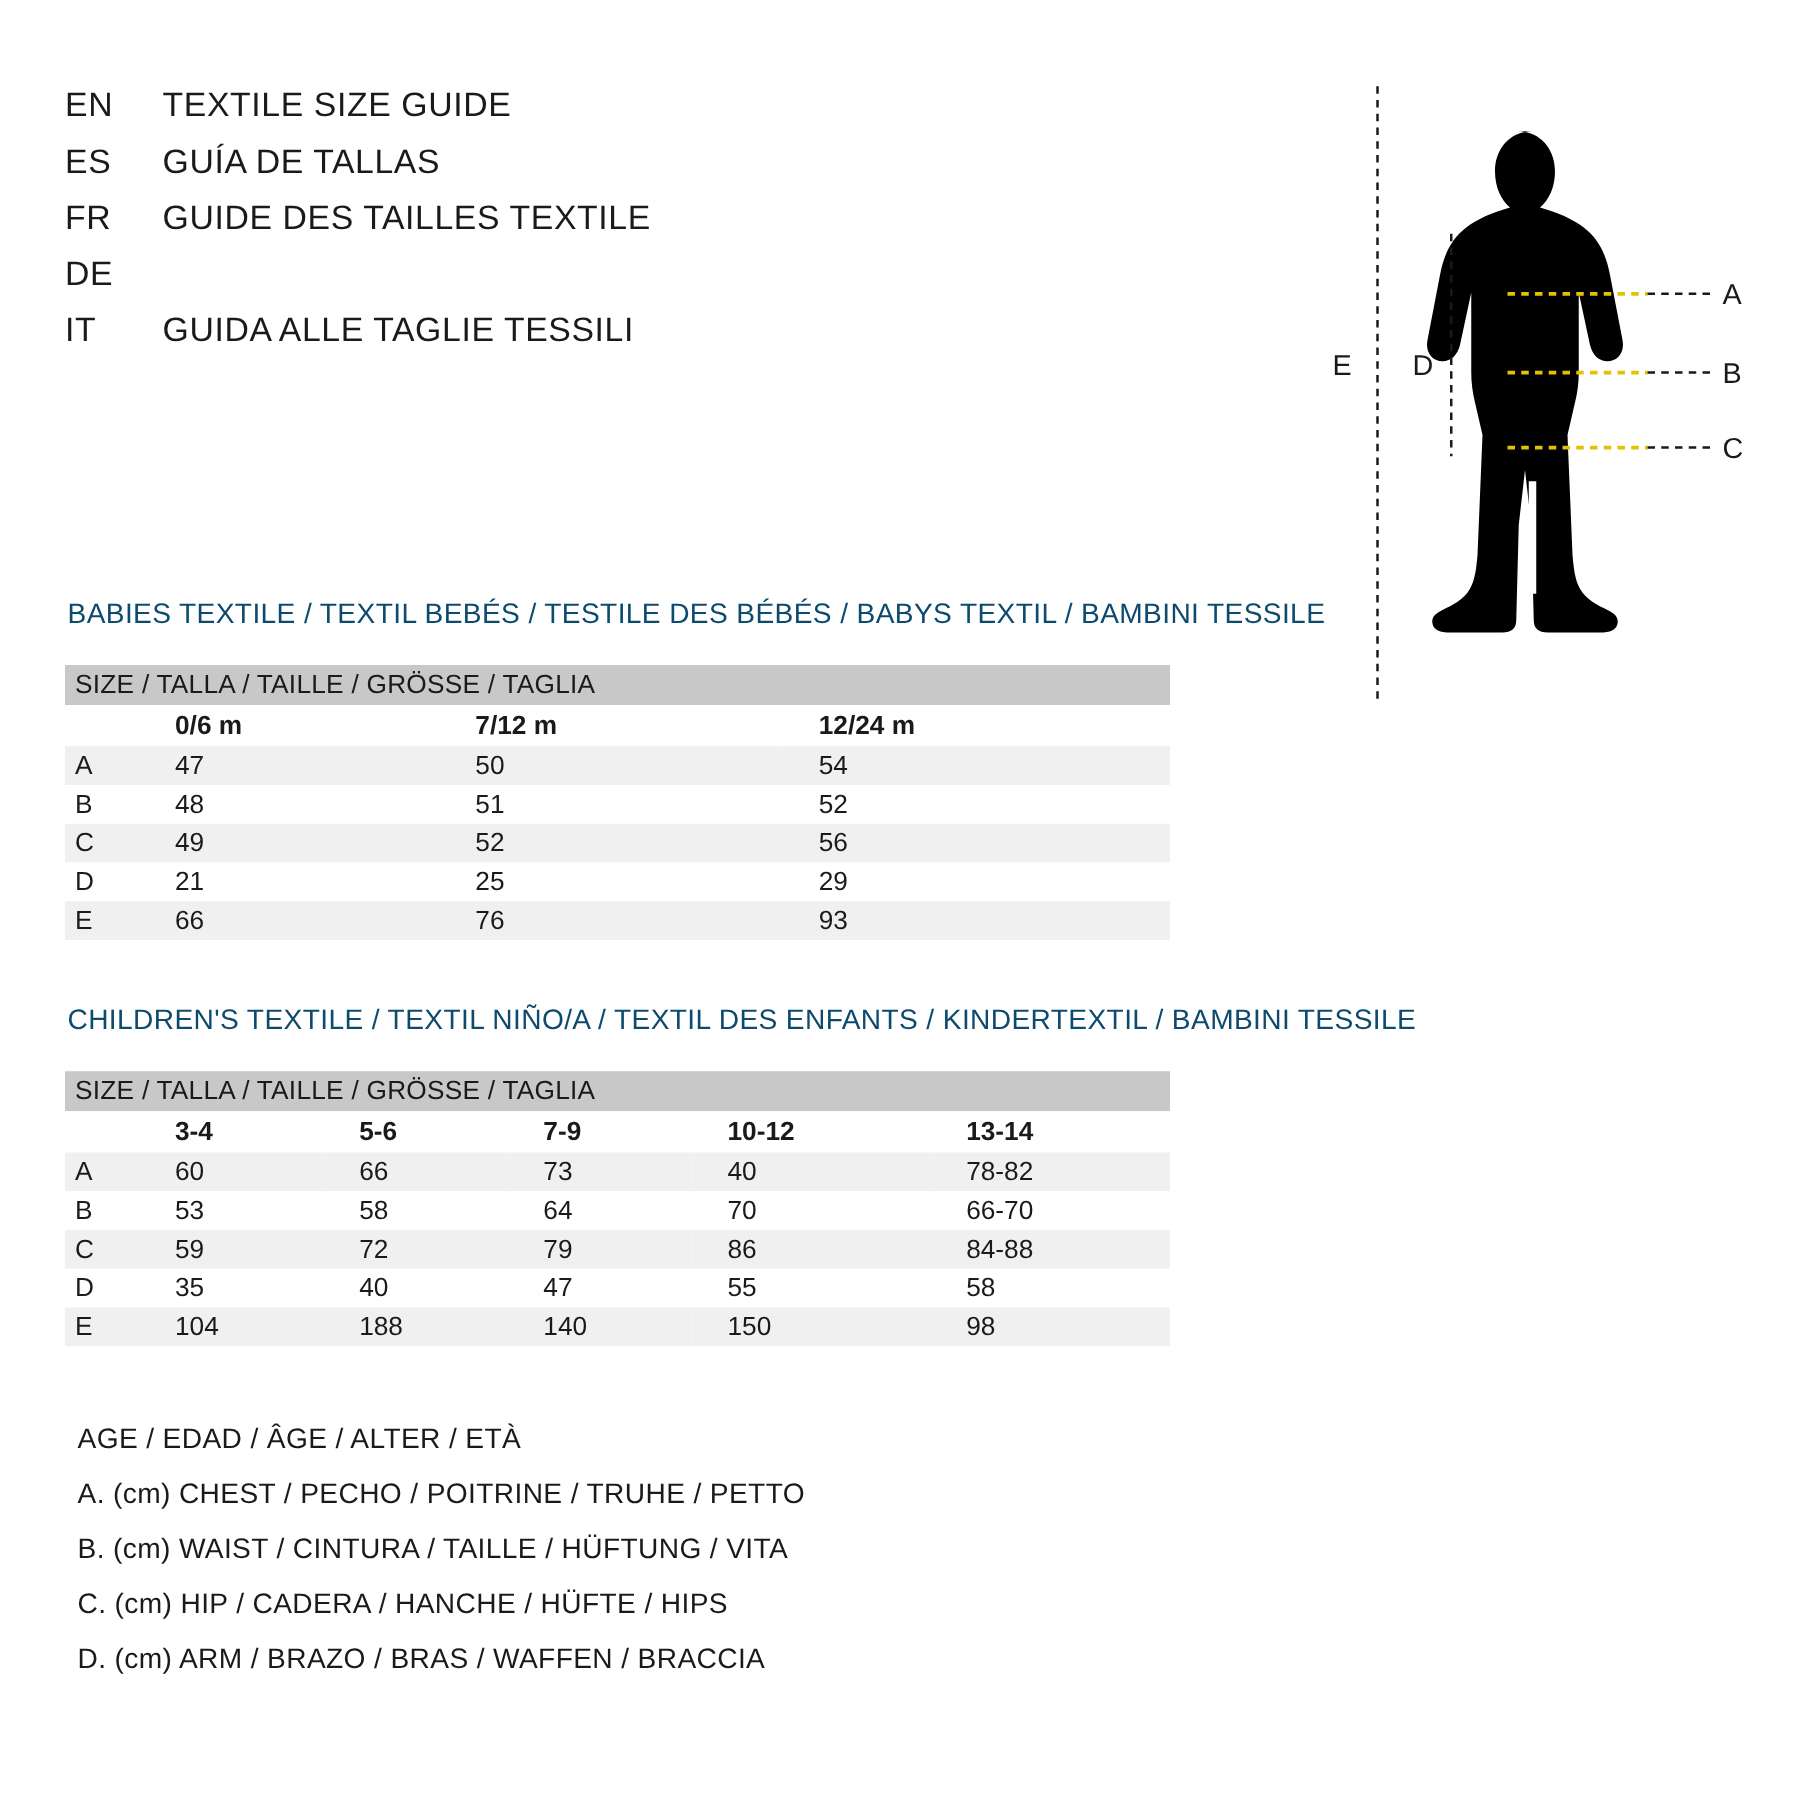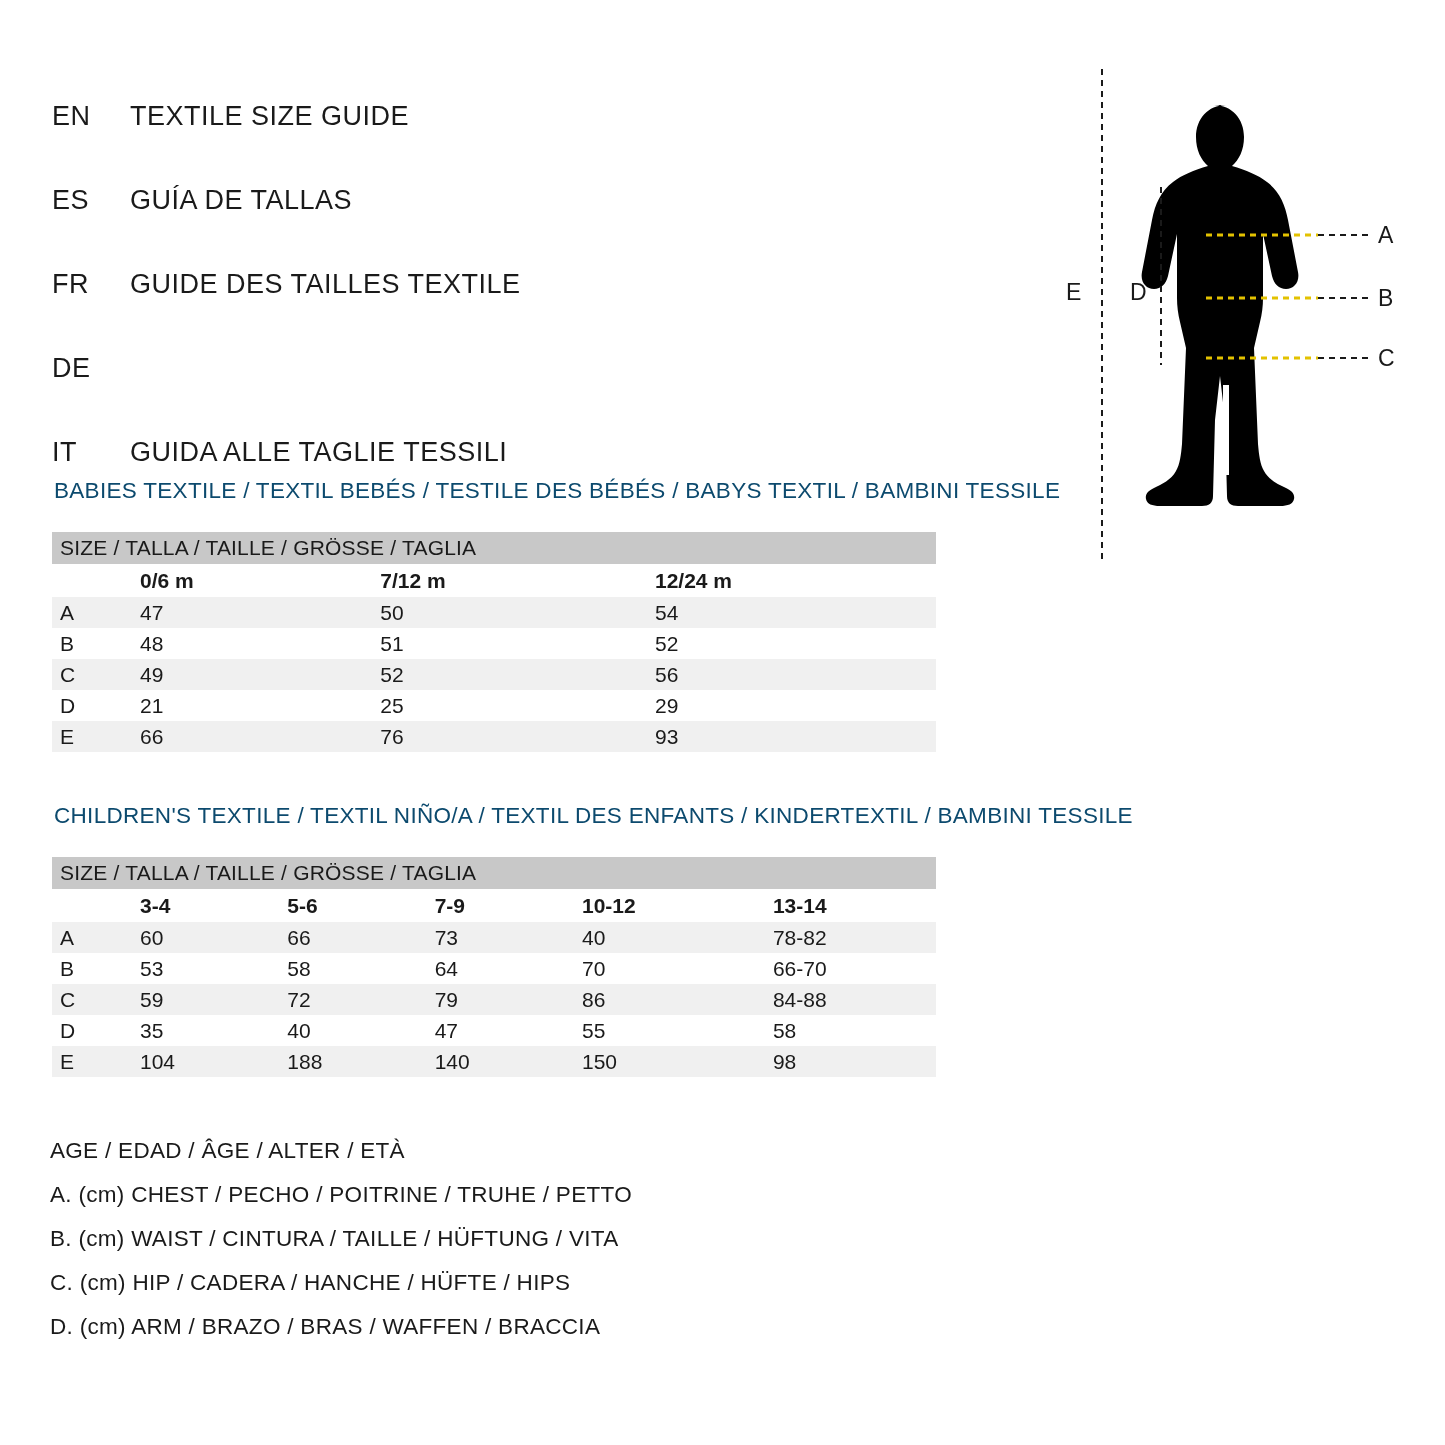--- a/index.html
+++ b/index.html
@@ -18,23 +18,22 @@
 
   
   .lang-block {
     position: absolute;
     left: 52px;
     top: 62px;
     width: 700px;
   }
   .lang-row {
     display: flex;
-    align-items: flex-start;
+    align-items: center;
     height: 45px;
-    margin-top: 39px;
   }
   .lang-code {
     width: 78px;
     font-size: 27px;
     letter-spacing: 0.5px;
     color: #1a1a1a;
   }
   .lang-title {
     font-size: 27px;
     letter-spacing: 0.5px;
@@ -103,21 +102,21 @@
     width: 52px;
   }
   .size-table td.colhead { text-align: left; }
   .size-table td.cell { text-align: left; }
 
   .pad-left { padding-left: 28px !important; }
 
   
   .legend {
     position: absolute;
-    left: 50px;
+    left: 62px;
     top: 1138px;
     width: 900px;
   }
   .legend-line {
     font-size: 22.5px;
     letter-spacing: 0.3px;
     color: #1a1a1a;
     height: 44px;
     white-space: nowrap;
   }

